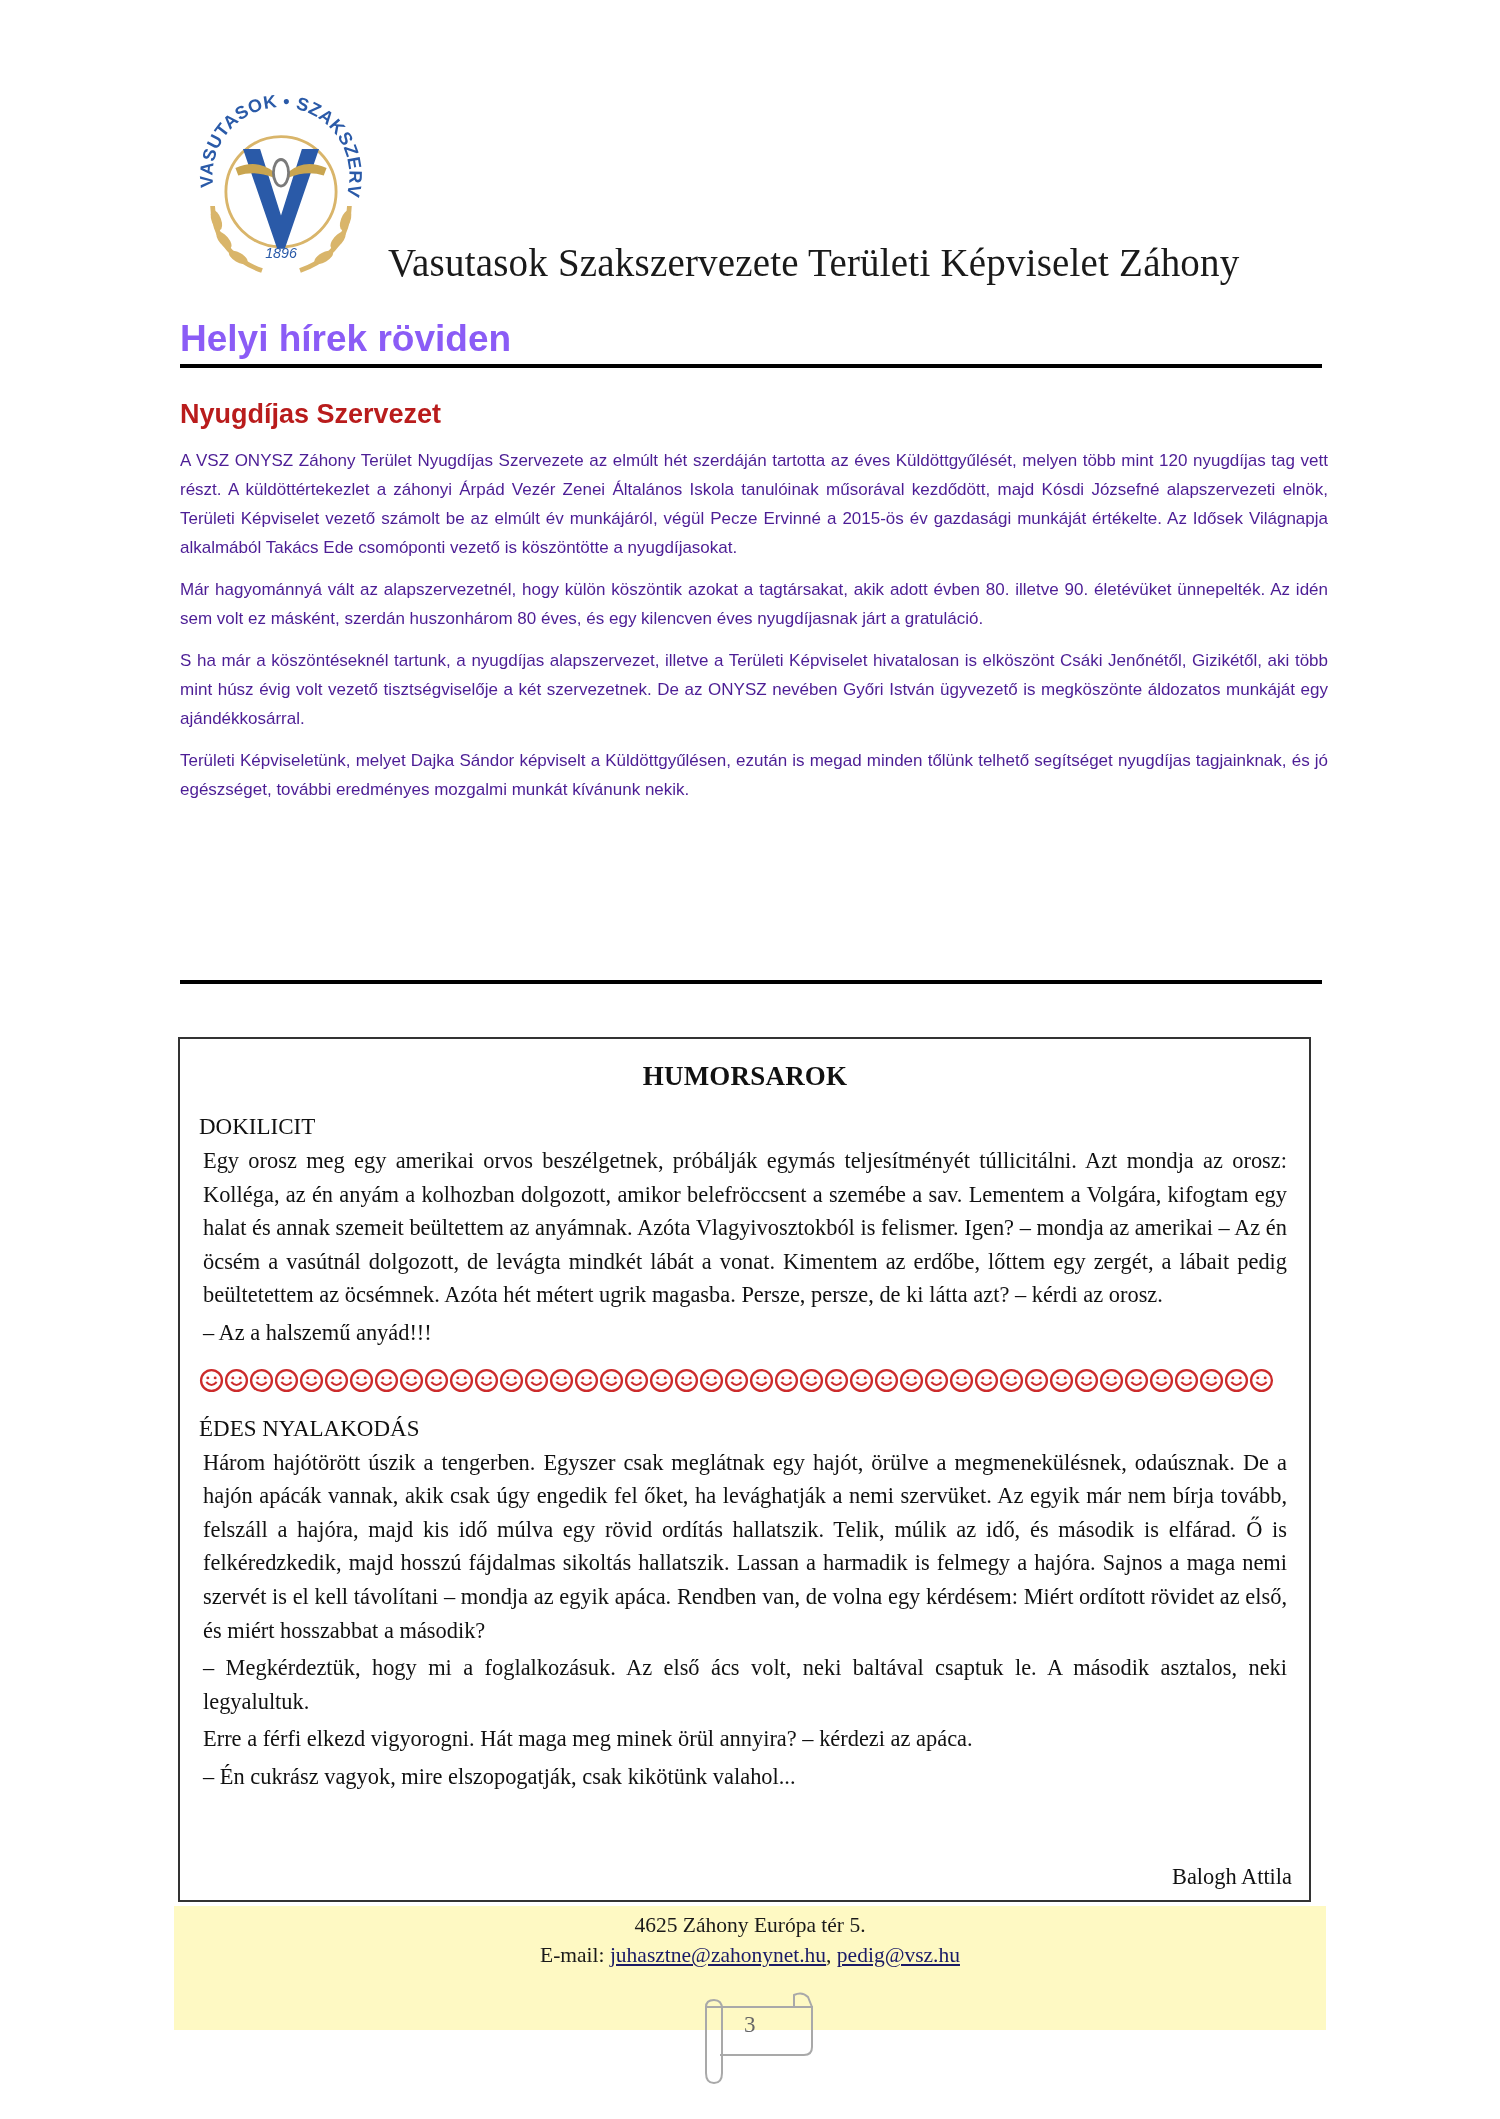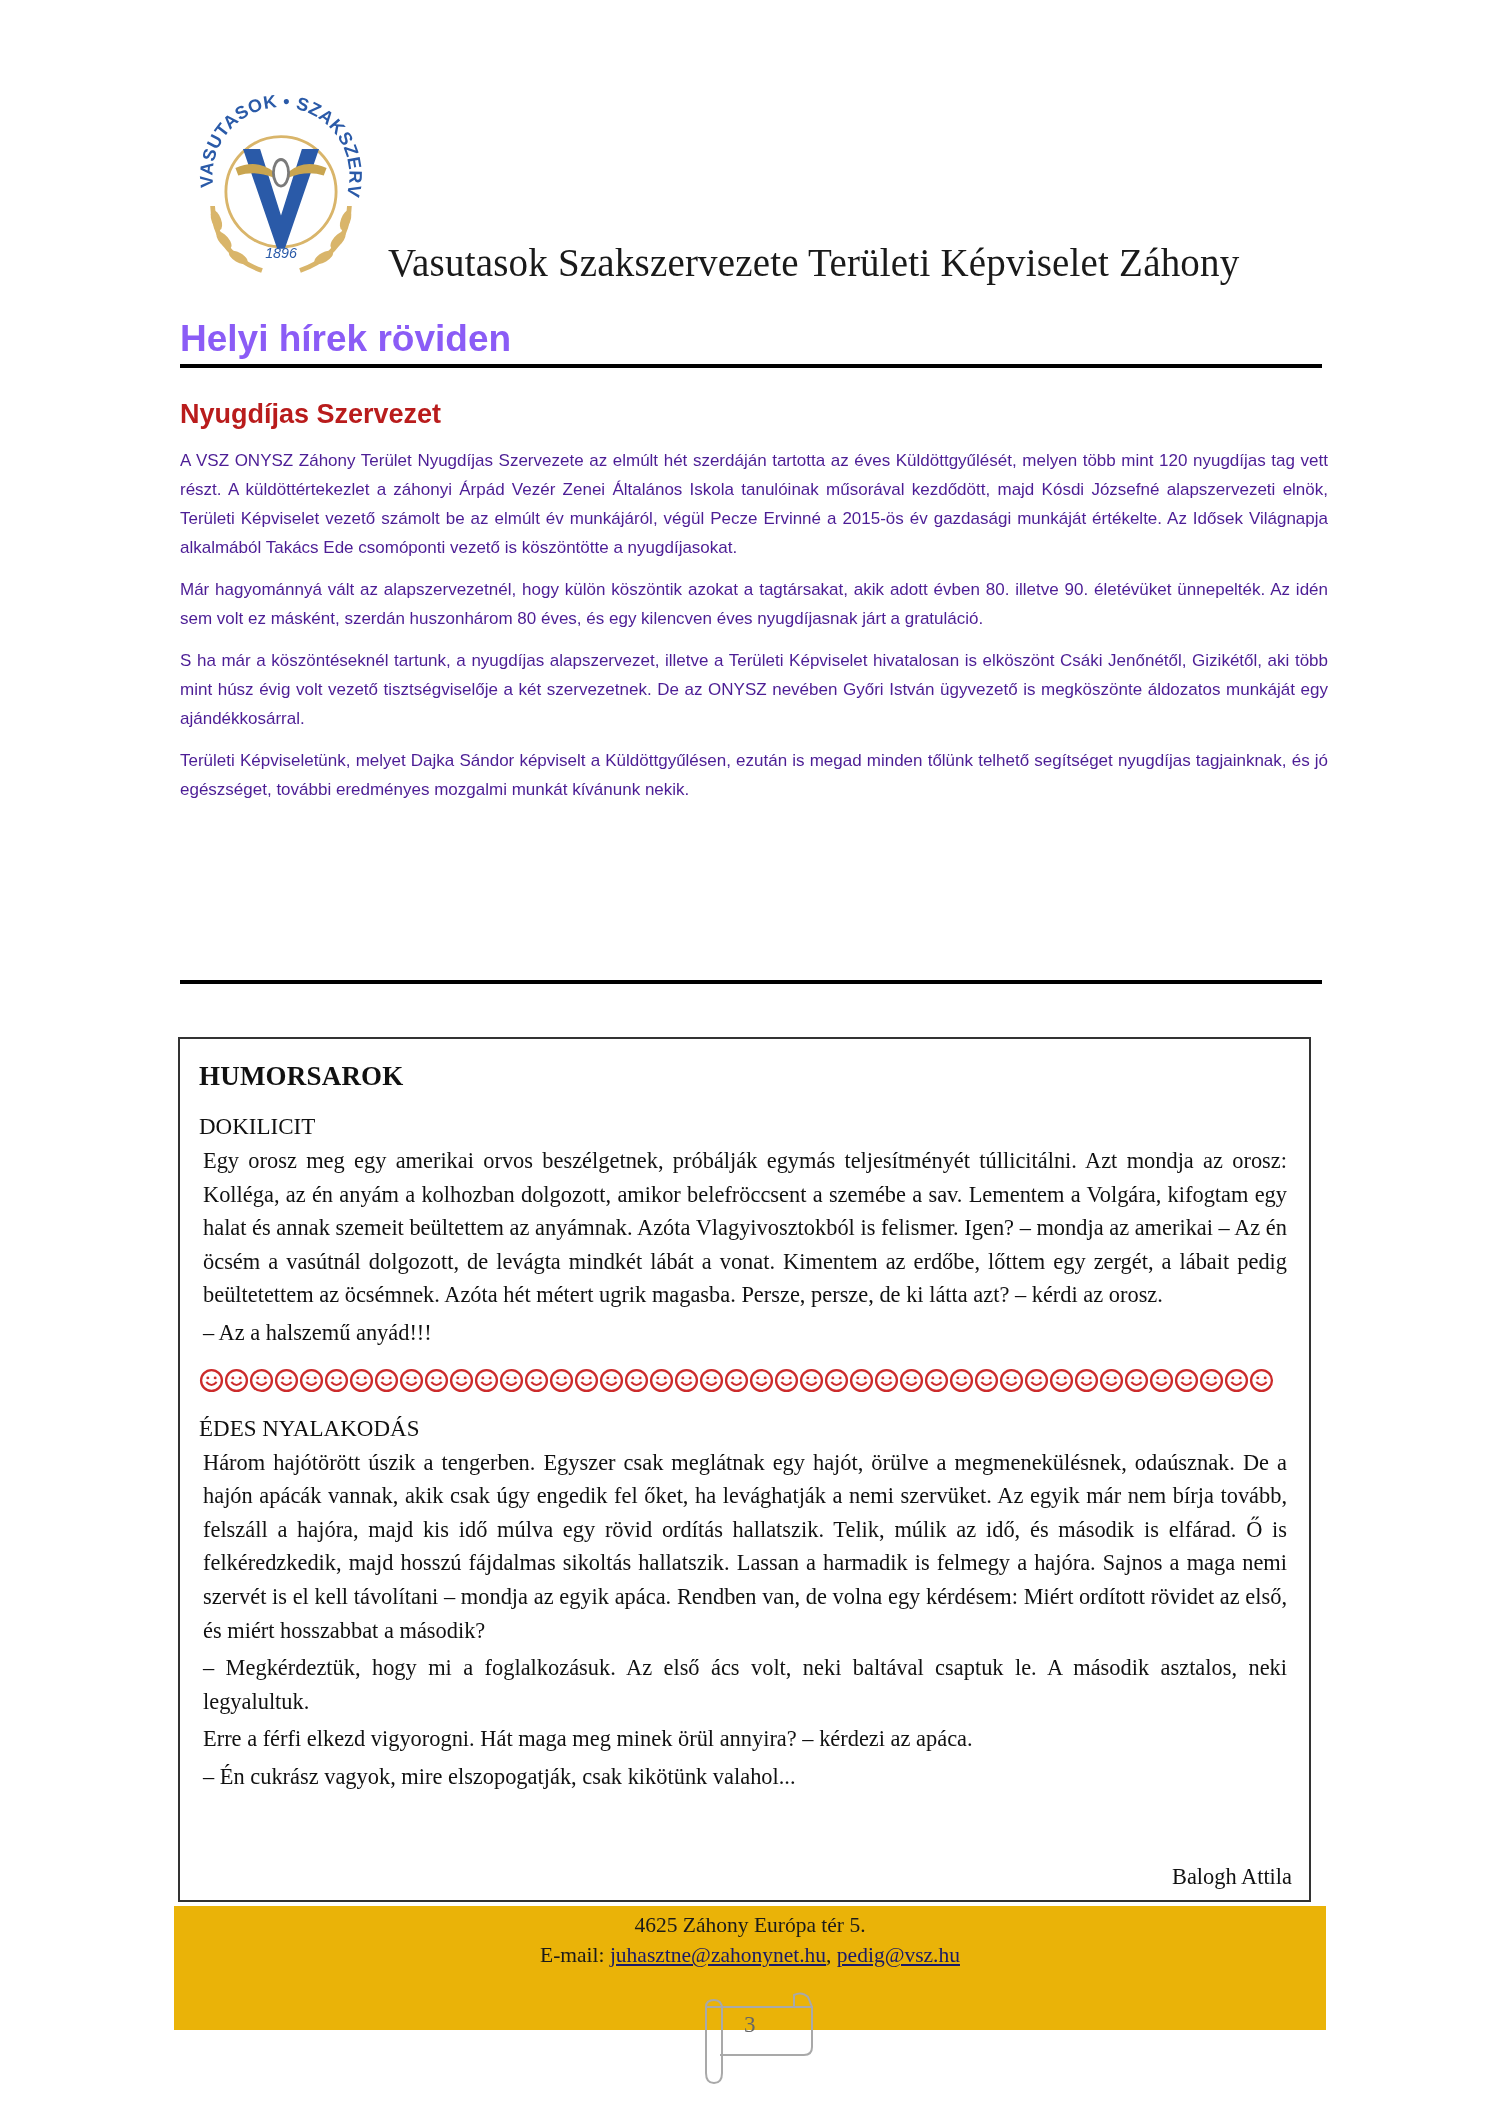--- a/index.html
+++ b/index.html
@@ -5,27 +5,27 @@
   html, body { margin: 0; padding: 0; background: #ffffff; }
   body { width: 1500px; height: 2119px; position: relative; overflow: hidden; color: #111; }
   .logo { position: absolute; left: 186px; top: 92px; width: 190px; height: 190px; }
   .org-name { position: absolute; left: 388px; top: 240px; font-family: "Liberation Serif", serif; font-size: 39px; color: #1a1a1a; white-space: nowrap; letter-spacing: 0.2px; }
   .section-title { position: absolute; left: 180px; top: 318px; font-family: "Liberation Sans", sans-serif; font-weight: bold; font-size: 37px; color: #8b5cf6; }
   .rule-thick { position: absolute; left: 180px; width: 1142px; height: 4px; background: #000; }
   .sub-title { position: absolute; left: 180px; top: 399px; font-family: "Liberation Sans", sans-serif; font-weight: bold; font-size: 27px; color: #b91c1c; }
   .article { position: absolute; left: 180px; top: 446px; width: 1148px; font-family: "Liberation Sans", sans-serif; font-size: 17px; line-height: 29px; color: #4c1d95; }
   .article p { margin: 0 0 13px 0; text-align: justify; }
   .humor-box { position: absolute; left: 178px; top: 1037px; width: 1133px; height: 865px; border: 2px solid #333; box-sizing: border-box; padding: 16px 18px 0 19px; font-family: "Liberation Serif", serif; color: #111; }
-  .humor-title { font-size: 27px; font-weight: bold; margin: 6px 0 22px 0; letter-spacing: 0.2px; }
+  .humor-title { font-size: 27px; font-weight: bold; margin: 6px 0 22px 0; letter-spacing: 0.2px; text-align: center; }
   .joke-title { font-size: 23px; margin: 0 0 4px 0; }
   .joke p { margin: 4px; font-size: 22.4px; line-height: 33.6px; text-align: justify; }
   .smileys { display: flex; gap: 0; margin: 18px 0 20px 0; height: 28px; }
   .smiley { width: 25px; height: 25px; flex: 0 0 25px; }
   .author { position: absolute; right: 17px; bottom: 10px; font-size: 22.4px; }
-  .footer { position: absolute; left: 174px; top: 1906px; width: 1152px; height: 124px; background: #eab308; text-align: center; font-family: "Liberation Serif", serif; font-size: 21.5px; line-height: 30px; color: #1a1a1a; padding-top: 4px; box-sizing: border-box; }
+  .footer { position: absolute; left: 174px; top: 1906px; width: 1152px; height: 124px; background: #fef9c3; text-align: center; font-family: "Liberation Serif", serif; font-size: 21.5px; line-height: 30px; color: #1a1a1a; padding-top: 4px; box-sizing: border-box; }
   .footer a { color: #1a1a66; text-decoration: underline; }
   .page-scroll { position: absolute; left: 684px; top: 1985px; width: 140px; height: 100px; }
   .page-num { position: absolute; left: 744px; top: 2012px; font-family: "Liberation Serif", serif; font-size: 23px; color: #666; }
 </style>
 </head>
 <body>
 
 <svg class="logo" viewBox="0 0 200 200">
   <defs>
     <path id="ringPath" d="M 30 105 A 72 72 0 1 1 170 105"></path>

